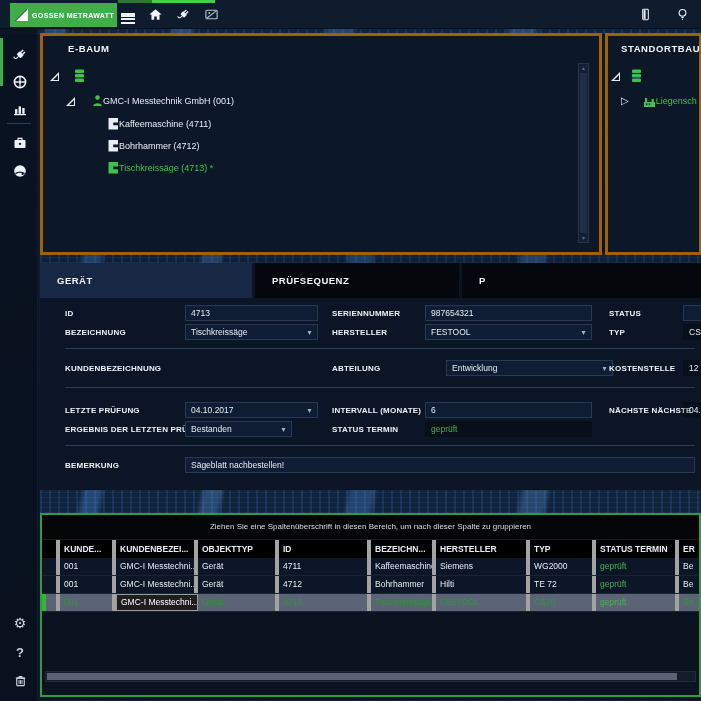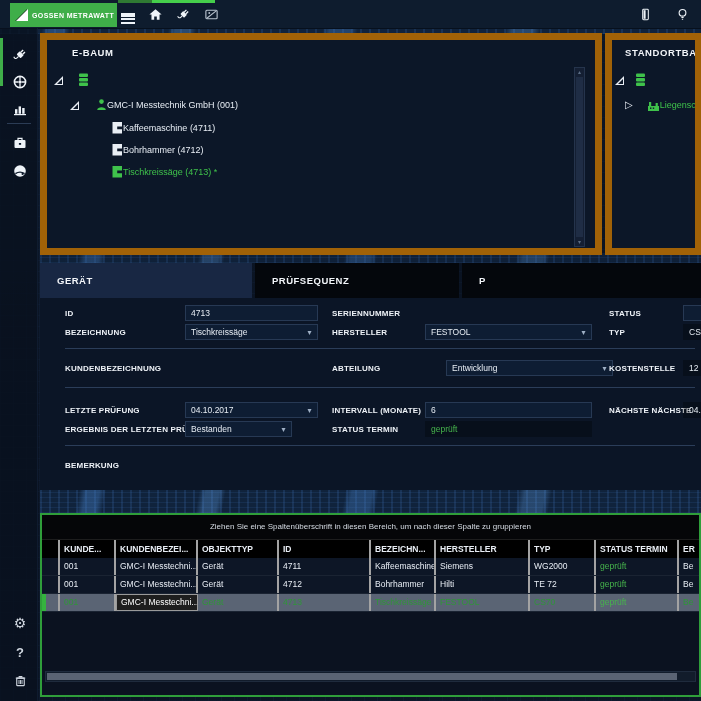--- a/index.html
+++ b/index.html
@@ -30,21 +30,21 @@
   .logo-text{font-size:7px;font-weight:bold;color:#fff;letter-spacing:.4px;white-space:nowrap}
   .tb-btn{width:22px;height:22px;top:3px;display:flex;align-items:center;justify-content:center}
   .hamburger span{display:block;width:14px;height:2px;background:#eef3f8;margin:1.5px 0}
   
   .sidebar{left:0;top:28px;width:37px;height:673px;background:rgba(9,17,30,.82);border-right:1px solid rgba(20,35,58,.6)}
   .side-ind{left:0;top:38px;width:3px;height:48px;background:#3fae49}
   .side-btn{left:10px;width:20px;height:20px;display:flex;align-items:center;justify-content:center}
   .side-div{left:7px;width:24px;height:1px;background:#2b3c55}
   .glyph{color:#cfd6df;font-size:14px;line-height:1}
   
-  .panel{background:#0c1728;border:7px solid #a16207;box-sizing:border-box}
+  .panel{background:#0c1728;border:3px solid #a16207;box-sizing:border-box}
   .panel-e{left:40px;top:33px;width:562px;height:222px}
   .panel-s{left:605px;top:33px;width:97px;height:222px;overflow:hidden}
   .panel-title{font-size:9.5px;font-weight:bold;letter-spacing:.6px;color:#f2f5f9;white-space:nowrap}
   .tree-row{position:absolute;display:flex;align-items:center;height:16px;white-space:nowrap}
   .tree-label{font-size:9px;color:#e8eef5;margin-left:0}
   .tree-label.green{color:#3fc24b}
   .tri-open{width:0;height:0;border-left:9px solid transparent;border-bottom:9px solid #e9eef4;position:relative;display:inline-block}
   .tri-open::after{content:"";position:absolute;left:-6px;top:3px;width:0;height:0;border-left:5px solid transparent;border-bottom:5px solid #0c1728}
   .tri-closed{font-size:10px;color:#e9eef4;line-height:1}
   .vscroll{position:absolute;right:10px;top:27px;width:11px;height:180px;background:#141f33;border:1px solid #25344c;box-sizing:border-box}
@@ -64,21 +64,21 @@
   .fdrop .dd{position:absolute;right:2px;top:1px;bottom:1px;width:11px;text-align:center;color:#9fb0c5;font-size:8px;line-height:13px}
   .fflat{border-color:transparent;background:rgba(0,0,0,.28)}
   .green-text{color:#46b44c !important}
   .fsep{position:absolute;left:25px;width:630px;height:1px;background:#2b3d59}
   
   .gridpanel{left:40px;top:513px;width:661px;height:184px;border:2px solid #2f9e3a;box-sizing:border-box;background:#0b1220;overflow:hidden}
   .groupbar{height:24px;line-height:24px;background:#050608;text-align:center;font-size:8px;color:#d5dbe3;border-bottom:1px solid #1d1d1d;white-space:nowrap;overflow:hidden}
   .t-head{display:flex;height:18px;background:#000}
   .t-head .t-cell{font-weight:bold;line-height:18px}
   .t-row{display:flex;height:17px;background:#0d1626;border-bottom:1px solid #1a2332;color:#e8edf4}
-  .t-cell{flex:none;box-sizing:border-box;border-right:2px solid #a3a3a3;padding:0 4px;font-size:8.5px;line-height:17px;white-space:nowrap;overflow:hidden}
+  .t-cell{flex:none;box-sizing:border-box;border-right:4px solid #a3a3a3;padding:0 4px;font-size:8.5px;line-height:17px;white-space:nowrap;overflow:hidden}
   .c0{width:18px}.c1{width:56px}.c2{width:82px}.c3{width:81px}.c4{width:92px}.c5{width:65px}
   .c6{width:94px}.c7{width:66px}.c8{width:83px}.c9{width:120px}
   .row-selected{background:#5a6474;color:#2f9638}
   .row-selected .c0{background:linear-gradient(90deg,#35b33f 0 4px,transparent 4px)}
   .cell-focused{background:#1e1e1e;border:1px solid #9a9a9a;color:#fff;line-height:15px}
   .hscroll{position:absolute;left:3px;right:3px;bottom:13px;height:9px;background:#121c2b;border:1px solid #1f2b3d}
   .hthumb{position:absolute;left:1px;top:1px;bottom:1px;width:97%;background:#5a6373}
   svg{display:block}
 </style>
 </head>
@@ -264,20 +264,21 @@
   <div class="tab active" style="width:212px">GERÄT</div>
   <div class="tab" style="width:204px">PRÜFSEQUENZ</div>
   <div class="tab" style="flex:1">P</div>
 </div>
 
 <div class="abs form">
 
   <span class="flabel" style="left:25px;top:11px">ID</span>
   <div class="ffield" style="left:145px;top:7px;width:133px">4713</div>
   <span class="flabel" style="left:292px;top:11px">SERIENNUMMER</span>
+  <div class="ffield" style="left:385px;top:7px;width:167px">987654321</div>
   <span class="flabel" style="left:569px;top:11px">STATUS</span>
   <div class="ffield" style="left:643px;top:7px;width:120px"></div>
 
   <span class="flabel" style="left:25px;top:30px">BEZEICHNUNG</span>
   <div class="ffield fdrop" style="left:145px;top:26px;width:133px">
     <span>Tischkreissäge</span>
     <span class="dd">▾</span>
   </div>
   <span class="flabel" style="left:292px;top:30px">HERSTELLER</span>
   <div class="ffield fdrop" style="left:385px;top:26px;width:167px">
@@ -311,20 +312,21 @@
   <span class="flabel" style="left:25px;top:127px">ERGEBNIS DER LETZTEN PRÜFUNG</span>
   <div class="ffield fdrop" style="left:145px;top:123px;width:107px">
     <span>Bestanden</span>
     <span class="dd">▾</span>
   </div>
   <span class="flabel" style="left:292px;top:127px">STATUS TERMIN</span>
   <div class="ffield fflat green-text" style="left:385px;top:123px;width:167px">geprüft</div>
   <div class="fsep" style="top:147px"></div>
 
   <span class="flabel" style="left:25px;top:163px">BEMERKUNG</span>
+  <div class="ffield" style="left:145px;top:159px;width:510px">Sägeblatt nachbestellen!</div>
 </div>
 
 <div class="abs gridpanel">
   <div class="groupbar">Ziehen Sie eine Spaltenüberschrift in diesen Bereich, um nach dieser Spalte zu gruppieren</div>
   <div class="t-head">
     <div class="t-cell c0"></div>
     <div class="t-cell c1">KUNDE...</div>
     <div class="t-cell c2">KUNDENBEZEI...</div>
     <div class="t-cell c3">OBJEKTTYP</div>
     <div class="t-cell c4">ID</div>

